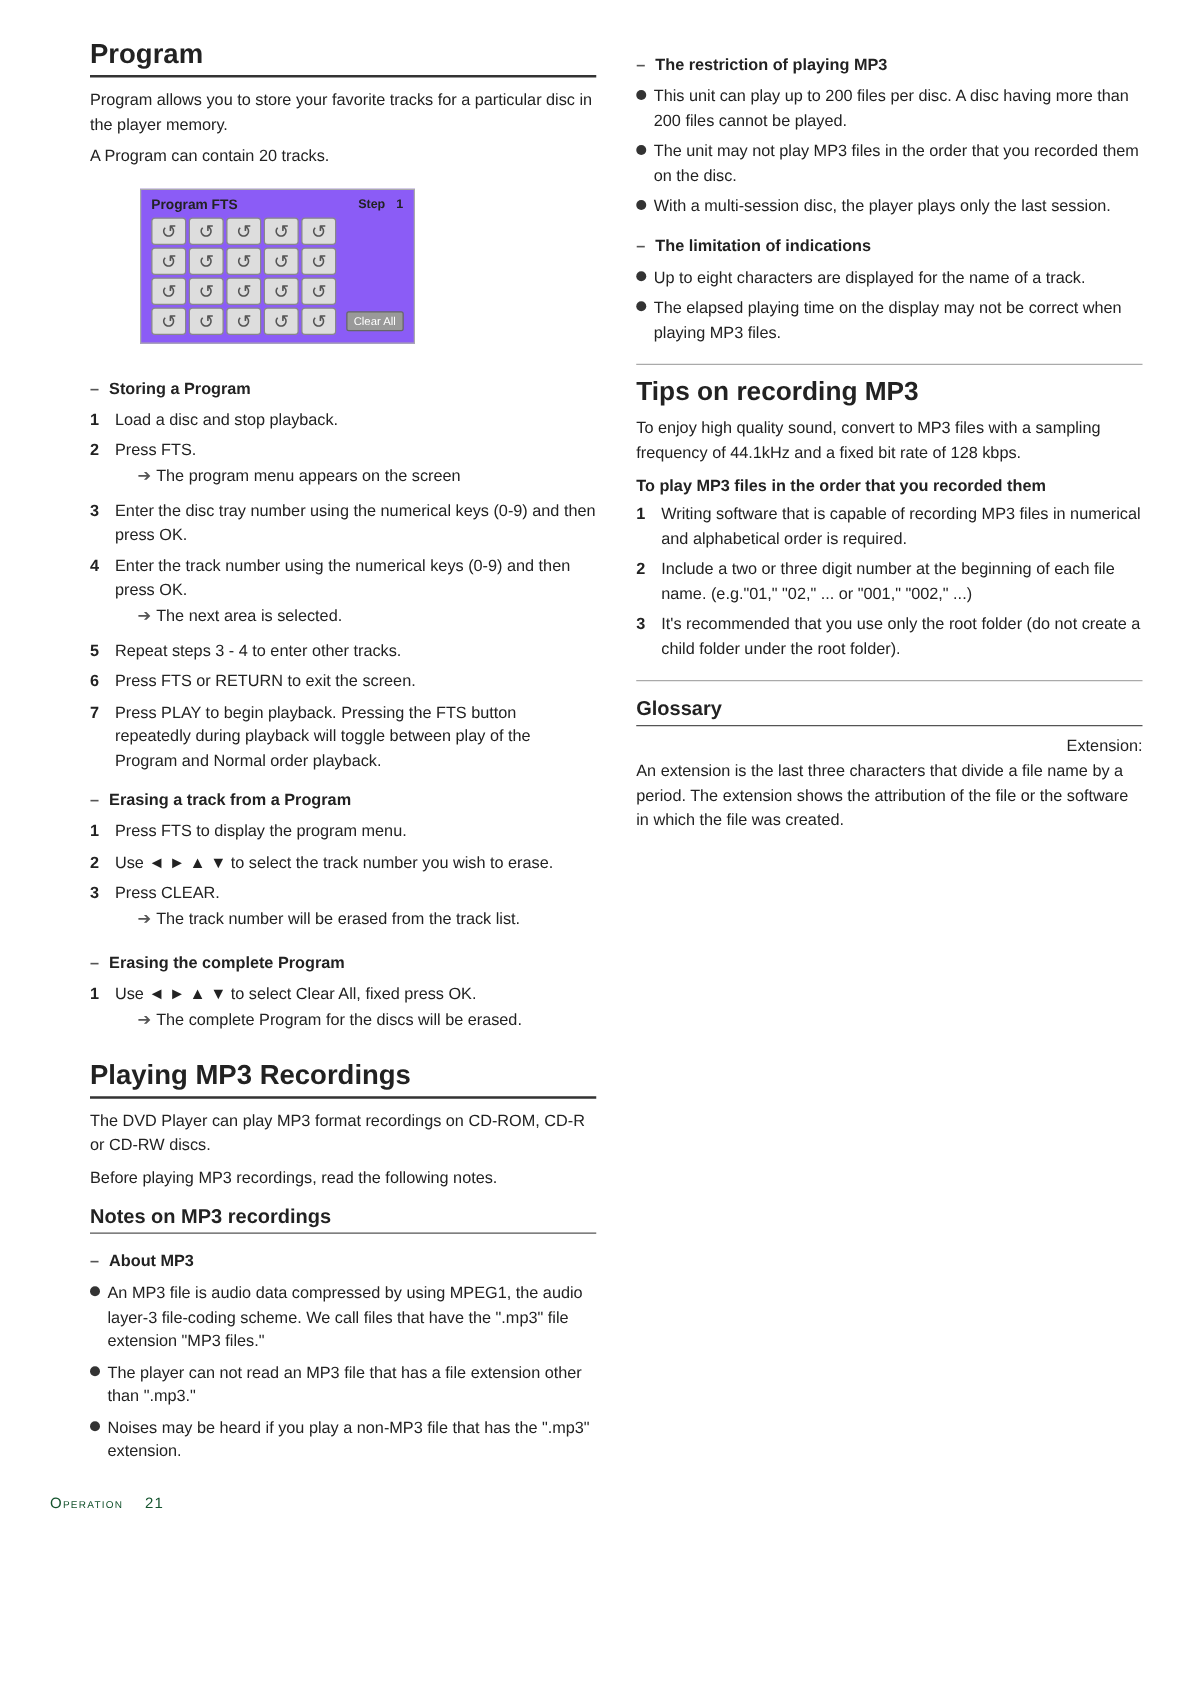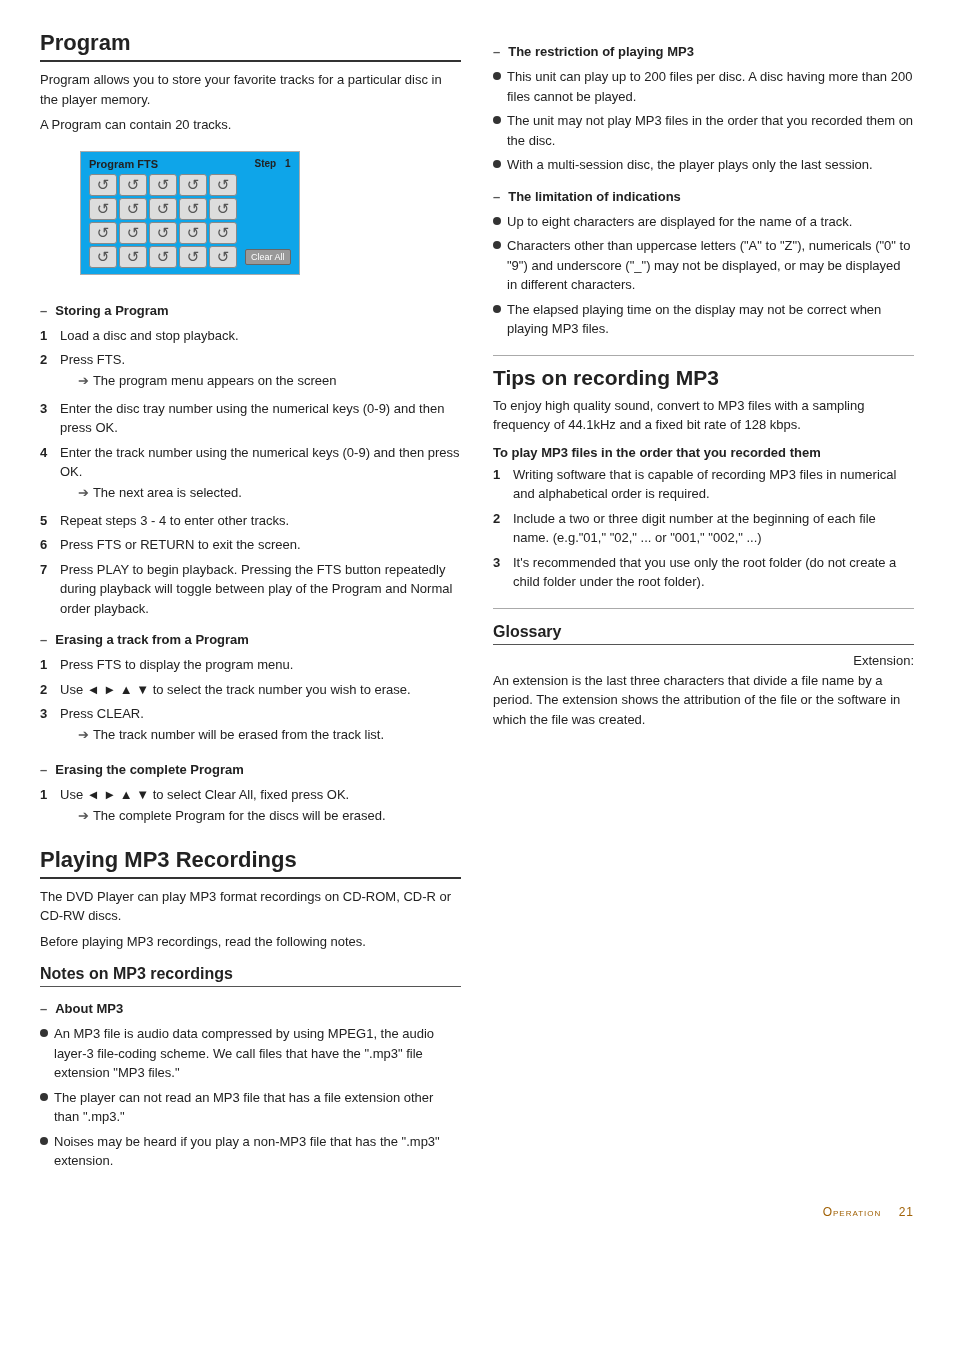--- a/index.html
+++ b/index.html
@@ -7,20 +7,21 @@
       font-family: Arial, Helvetica, sans-serif;
       font-size: 13px;
       background: #fff;
       color: #222;
       padding: 30px 40px;
       max-width: 954px;
     }
     .two-col {
       display: flex;
       gap: 32px;
+      margin-left: 32px;
     }
     .col-left {
       flex: 1;
       min-width: 0;
     }
     .col-right {
       flex: 1;
       min-width: 0;
     }
 
@@ -42,21 +43,21 @@
     }
 
     p { margin-bottom: 6px; line-height: 1.5; }
 
     
     .program-fts-box {
       border: 1px solid #aaa;
       display: inline-block;
       padding: 6px 8px;
       margin: 10px 0 14px 40px;
-      background: #0ea5e9;
+      background: #8b5cf6;
     }
     .program-fts-header {
       font-weight: bold;
       font-size: 11px;
       margin-bottom: 4px;
       display: flex;
       justify-content: space-between;
       align-items: center;
     }
     .fts-grid {
@@ -161,24 +162,24 @@
 
     
     .glossary-term {
       font-weight: normal;
       margin-top: 8px;
       margin-bottom: 3px;
       text-align: right;
     }
 
     .page-footer {
-      text-align: right;
-      margin-top: 26px;
+      text-align: left;
+      margin-top: 16px;
       font-size: 12px;
-      color: #a16207;
+      color: #14532d;
       font-variant: small-caps;
       letter-spacing: 1px;
     }
 
     hr.section-sep {
       border: none;
       border-top: 1px solid #aaa;
       margin: 16px 0 10px 0;
     }
 
@@ -402,24 +403,20 @@
       <span class="dash-sym">–</span>
       <span>The limitation of indications</span>
     </div>
     <ul class="bullet-list">
       <li>
         <span class="bullet-sym"></span>
         <span class="bullet-content">Up to eight characters are displayed for the name of a track.</span>
       </li>
       <li>
         <span class="bullet-sym"></span>
-        <span class="bullet-content">Characters other than uppercase letters ("A" to "Z"), numericals ("0" to "9") and underscore ("_") may not be displayed, or may be displayed in different characters.</span>
-      </li>
-      <li>
-        <span class="bullet-sym"></span>
         <span class="bullet-content">The elapsed playing time on the display may not be correct when playing MP3 files.</span>
       </li>
     </ul>
 
     <hr class="section-sep">
     <div class="tips-heading">Tips on recording MP3</div>
     <p>To enjoy high quality sound, convert to MP3 files with a sampling frequency of 44.1kHz and a fixed bit rate of 128 kbps.</p>
 
     <div class="to-play-heading">To play MP3 files in the order that you recorded them</div>
     <ol class="num-list">

